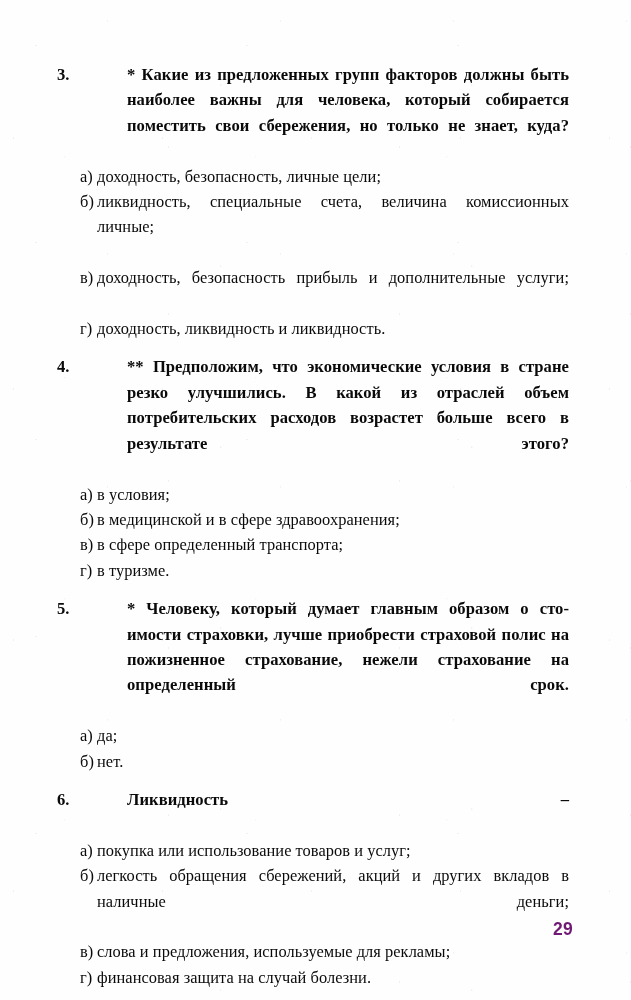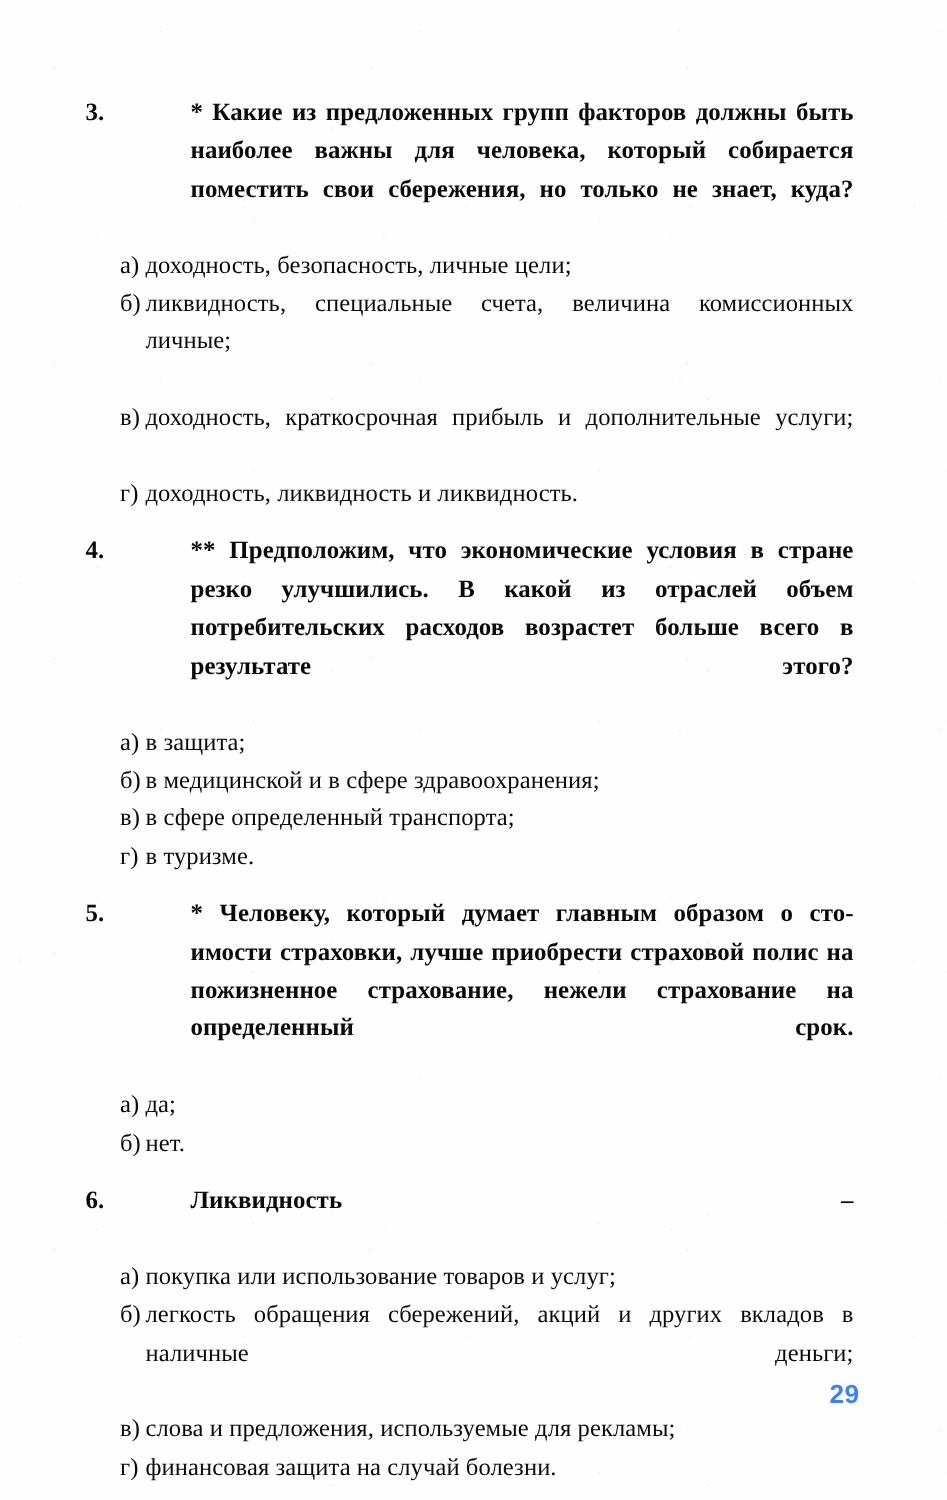--- a/index.html
+++ b/index.html
@@ -116,21 +116,21 @@
 
   
   #page-number {
     position: absolute;
     right: 58px;
     bottom: 62px;
     font-family: "Liberation Sans", "DejaVu Sans", sans-serif;
     font-weight: bold;
     font-size: 17.5px;
     line-height: 1;
-    color: #3b82f6;
+    color: #701a75;
     letter-spacing: 0.3px;
   }
 
   
   #speckle {
     position: absolute;
     inset: 0;
     pointer-events: none;
     opacity: 0.055;
     background-image:
@@ -158,37 +158,37 @@
           <li class="option">
             <span class="marker">а)</span>
             <span class="opt-text">доходность, безопасность, личные цели;</span>
           </li>
           <li class="option wrapped">
             <span class="marker">б)</span>
             <span class="opt-text">ликвидность, специальные счета, величина комис­сионных личные;</span>
           </li>
           <li class="option wrapped">
             <span class="marker">в)</span>
-            <span class="opt-text">доходность, краткосрочная прибыль и дополнитель­ные услуги;</span>
+            <span class="opt-text">доходность, безопасность прибыль и дополнитель­ные услуги;</span>
           </li>
           <li class="option">
             <span class="marker">г)</span>
             <span class="opt-text">доходность, ликвидность и ликвидность.</span>
           </li>
         </ul>
       </div>
       <div class="question">
         <div class="stem">
           <span class="num">4.</span>
           <span class="stem-text">** Предположим, что экономические условия в стра­не резко улучшились. В какой из отраслей объем потребительских расходов возрастет больше всего в результате этого?</span>
         </div>
         <ul class="options">
           <li class="option">
             <span class="marker">а)</span>
-            <span class="opt-text">в защита;</span>
+            <span class="opt-text">в условия;</span>
           </li>
           <li class="option">
             <span class="marker">б)</span>
             <span class="opt-text">в медицинской и в сфере здравоохранения;</span>
           </li>
           <li class="option">
             <span class="marker">в)</span>
             <span class="opt-text">в сфере определенный транспорта;</span>
           </li>
           <li class="option">

